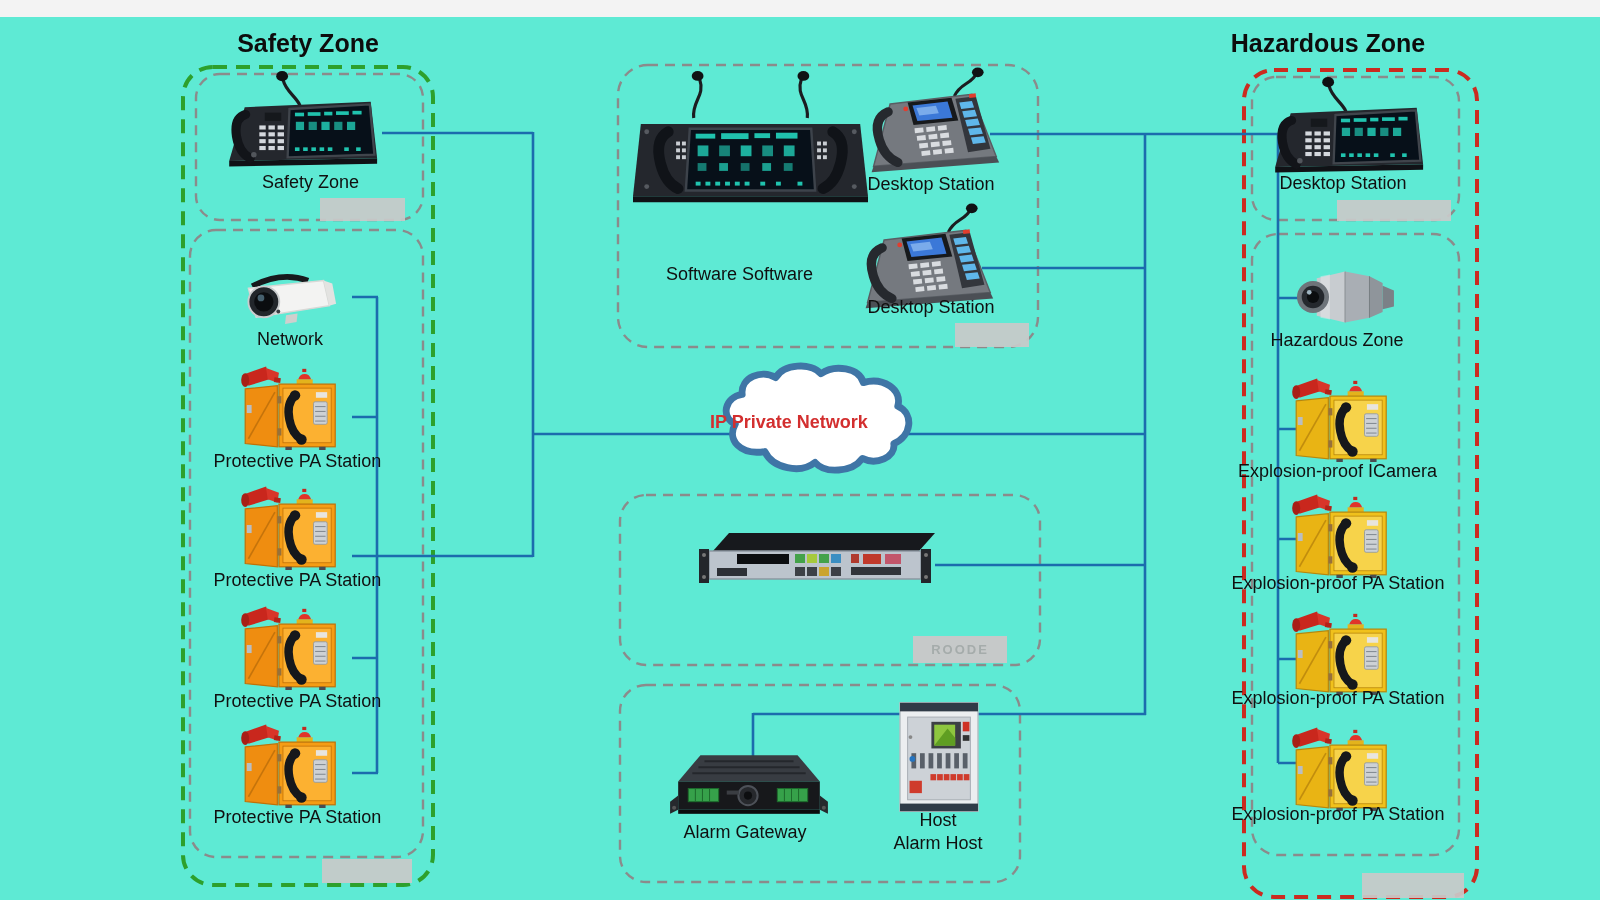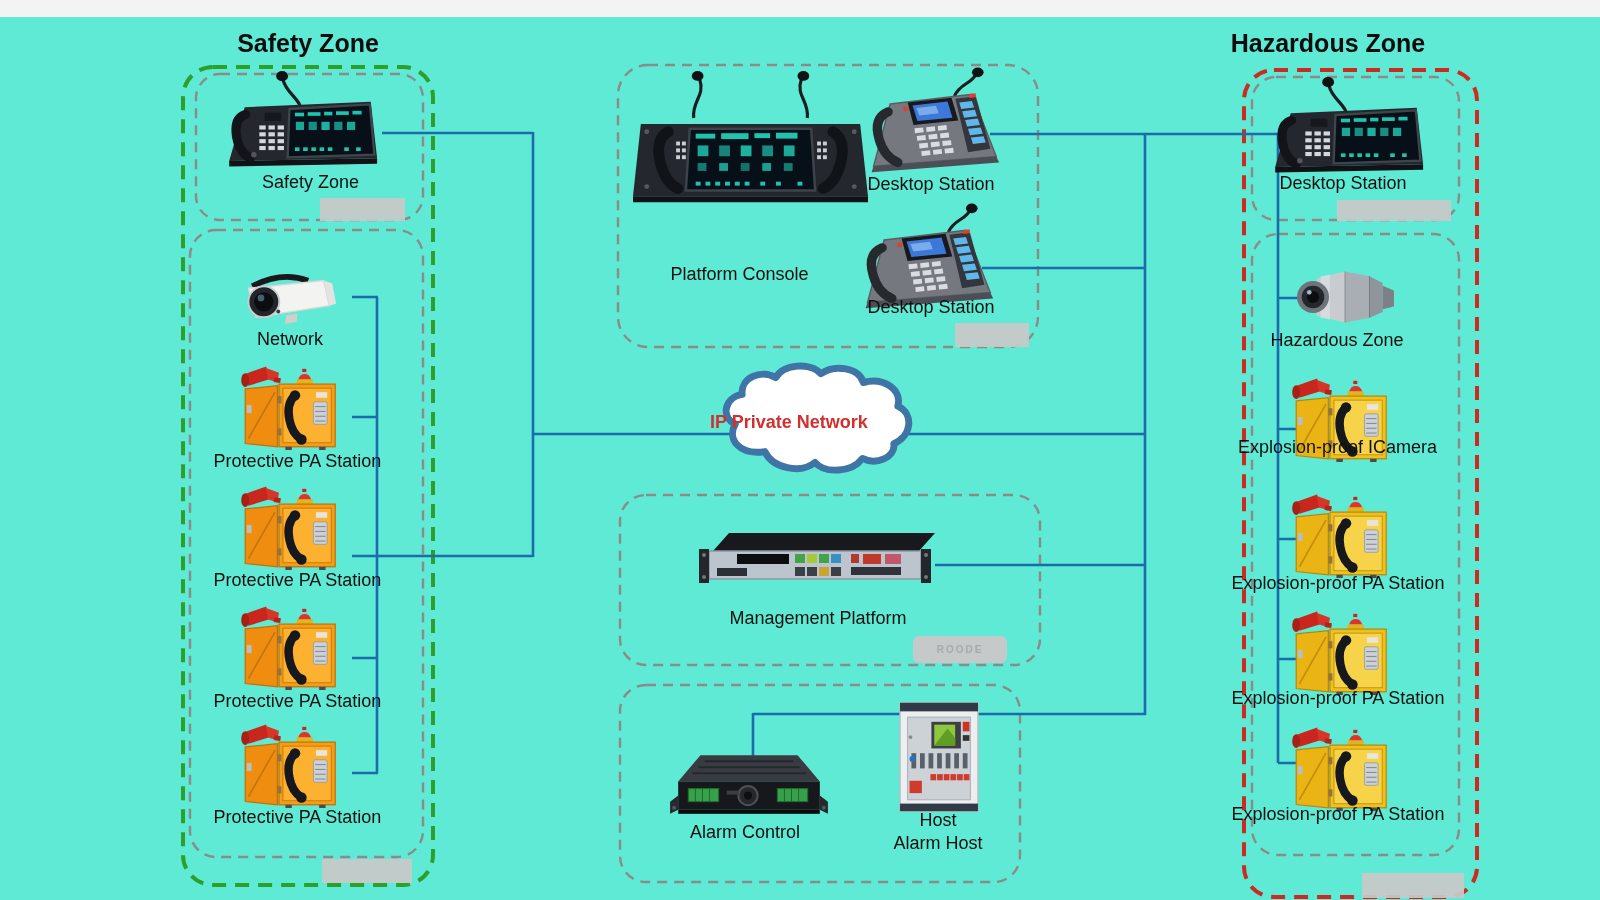--- a/index.html
+++ b/index.html
@@ -8,21 +8,21 @@
     background:#5eead4;overflow:hidden;
     font-family:"Liberation Sans",sans-serif;
   }
   #boxes,#wires{position:absolute;left:0;top:0;pointer-events:none;}
   .title{position:absolute;text-align:center;font-weight:bold;font-size:25px;color:#0d0d0d;}
   .lbl{position:absolute;text-align:center;font-size:18px;color:#101010;line-height:1.15;}
   .net-lbl{position:absolute;text-align:left;font-size:18px;font-weight:bold;color:#d32f2f;}
   .dev{position:absolute;}
   .wm{position:absolute;background:#c9c9c9;opacity:.93;}
   .wm-txt{display:flex;align-items:center;justify-content:center;
-    font-weight:bold;font-size:10px;letter-spacing:2px;color:#a7abab;opacity:.98;border-radius:6px;}
+    font-weight:bold;font-size:13px;letter-spacing:2px;color:#a7abab;opacity:.98;}
   .pa-orange{--cab:#f59d15;--door:#ef8d10;--face:#fcb131;--edge:#c17107;}
   .pa-yellow{--cab:#f0c11c;--door:#e9b414;--face:#f7d34a;--edge:#b8860b;}
 </style>
 </head>
 <body>
 
 <svg width="0" height="0" style="position:absolute">
 <defs>
   <symbol id="sym-desk-station" viewBox="0 0 180 115">
     <path d="M93,52 C92,34 76,30 72,14" fill="none" stroke="#1b1d20" stroke-width="3.5"></path>
@@ -358,48 +358,47 @@
   <svg class="dev pa-orange" style="left:233px;top:701px" width="112" height="90">
       <use href="#sym-pa"></use>
     </svg>
   <div class="lbl" style="left:190px;top:790px;width:215px">Protective PA Station</div>
 
   <div class="wm" style="left:322px;top:842px;width:90px;height:24px"></div>
 
   <svg class="dev" style="left:633px;top:50px" width="235" height="152">
       <use href="#sym-console"></use>
     </svg>
-  <div class="lbl" style="left:622px;top:247px;width:235px">Platform Console</div>
+  <div class="lbl" style="left:622px;top:247px;width:235px">Software Software</div>
 
   <svg class="dev" style="left:858px;top:50px" width="148" height="112">
       <use href="#sym-ip-phone"></use>
     </svg>
   <div class="lbl" style="left:826px;top:157px;width:210px">Desktop Station</div>
 
   <svg class="dev" style="left:852px;top:186px" width="148" height="112">
       <use href="#sym-ip-phone"></use>
     </svg>
   <div class="lbl" style="left:826px;top:280px;width:210px">Desktop Station</div>
   <div class="wm" style="left:955px;top:306px;width:74px;height:24px"></div>
 
   <svg class="dev" style="left:708px;top:340px" width="218" height="130">
       <use href="#sym-cloud"></use>
     </svg>
   <div class="net-lbl" style="left:710px;top:395px;width:215px">IP Private Network</div>
 
   <svg class="dev" style="left:694px;top:510px" width="252" height="64">
       <use href="#sym-rack"></use>
     </svg>
-  <div class="lbl" style="left:668px;top:591px;width:300px">Management Platform</div>
   <div class="wm wm-txt" style="left:913px;top:619px;width:94px;height:27px">ROODE</div>
 
   <svg class="dev" style="left:668px;top:726px" width="162" height="86">
       <use href="#sym-gateway"></use>
     </svg>
-  <div class="lbl" style="left:645px;top:805px;width:200px">Alarm Control</div>
+  <div class="lbl" style="left:645px;top:805px;width:200px">Alarm Gateway</div>
 
   <svg class="dev" style="left:896px;top:682px" width="86" height="116">
       <use href="#sym-firehost"></use>
     </svg>
   <div class="lbl" style="left:868px;top:793px;width:140px">Host</div>
   <div class="lbl" style="left:868px;top:816px;width:140px">Alarm Host</div>
 
   <svg class="dev" style="left:1258px;top:56px" width="175" height="105">
       <use href="#sym-desk-station"></use>
     </svg>
@@ -407,21 +406,21 @@
   <div class="wm" style="left:1337px;top:183px;width:114px;height:21px"></div>
 
   <svg class="dev" style="left:1288px;top:248px" width="114" height="64">
       <use href="#sym-cam-ex"></use>
     </svg>
   <div class="lbl" style="left:1237px;top:313px;width:200px">Hazardous Zone</div>
 
   <svg class="dev pa-yellow" style="left:1284px;top:355px" width="112" height="90">
       <use href="#sym-pa"></use>
     </svg>
-  <div class="lbl" style="left:1230px;top:420px;width:215px">Explosion-proof ICamera</div>
+  <div class="lbl" style="left:1230px;top:444px;width:215px">Explosion-proof ICamera</div>
 
   <svg class="dev pa-yellow" style="left:1284px;top:471px" width="112" height="90">
       <use href="#sym-pa"></use>
     </svg>
   <div class="lbl" style="left:1228px;top:556px;width:220px">Explosion-proof PA Station</div>
 
   <svg class="dev pa-yellow" style="left:1284px;top:588px" width="112" height="90">
       <use href="#sym-pa"></use>
     </svg>
   <div class="lbl" style="left:1228px;top:671px;width:220px">Explosion-proof PA Station</div>

